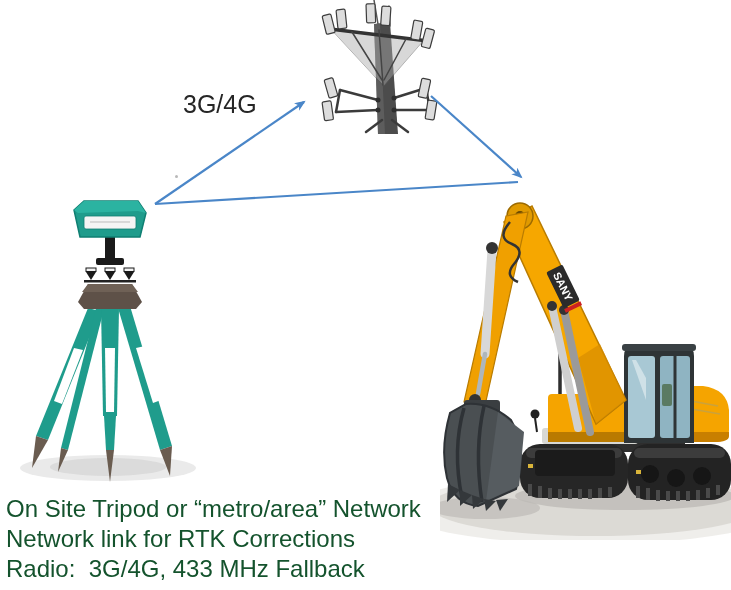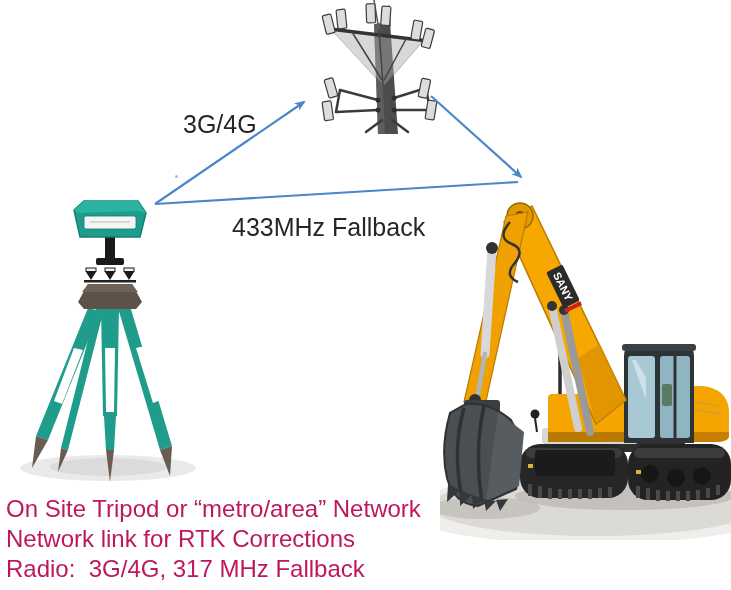--- a/index.html
+++ b/index.html
@@ -5,24 +5,24 @@
   html,body{margin:0;padding:0;background:#ffffff;}
   .canvas{
     position:relative;width:731px;height:590px;background:#ffffff;overflow:hidden;
     font-family:"Liberation Sans", sans-serif;
   }
   .abs{position:absolute;}
   .diagram-label{
     position:absolute;color:#262626;font-size:25px;font-weight:400;
     white-space:nowrap;letter-spacing:0px;
   }
-  .label-uplink{left:183px;top:110px;}
+  .label-uplink{left:183px;top:90px;}
   .label-fallback{left:232px;top:213px;}
   .caption{
-    position:absolute;left:6px;top:494px;color:#be185d;font-size:24px;
+    position:absolute;left:6px;top:494px;color:#14532d;font-size:24px;
     line-height:30px;font-weight:400;
   }
   .caption div{white-space:pre-wrap;}
   .speck{position:absolute;left:175px;top:175px;width:3px;height:3px;
     background:#b9b9b9;border-radius:50%;}
   svg{display:block;}
 </style>
 </head>
 <body>
 
@@ -254,23 +254,22 @@
       <marker id="ah" markerWidth="12" markerHeight="10" refX="9" refY="4.5" orient="auto" markerUnits="userSpaceOnUse">
         <path d="M0,0 L11,4.5 L0,9 L3,4.5 Z" fill="#4a86c8"></path>
       </marker>
     </defs>
     <line x1="155" y1="204" x2="518" y2="182" stroke="#4a86c8" stroke-width="2.2"></line>
     <line x1="155" y1="204" x2="304" y2="102" stroke="#4a86c8" stroke-width="2.2" marker-end="url(#ah)"></line>
     <line x1="431" y1="96" x2="521" y2="177" stroke="#4a86c8" stroke-width="2.2" marker-end="url(#ah)"></line>
   </svg>
 
   <div class="diagram-label label-uplink">3G/4G</div>
-  <div class="diagram-label label-fallback">433MHz Fallback</div>
 
   <div class="speck"></div>
 
   <div class="caption">
     <div>On Site Tripod or “metro/area” Network</div>
     <div>Network link for RTK Corrections</div>
-    <div>Radio:  3G/4G, 317 MHz Fallback</div>
+    <div>Radio:  3G/4G, 433 MHz Fallback</div>
   </div>
 
 </div>
 
 </body></html>

